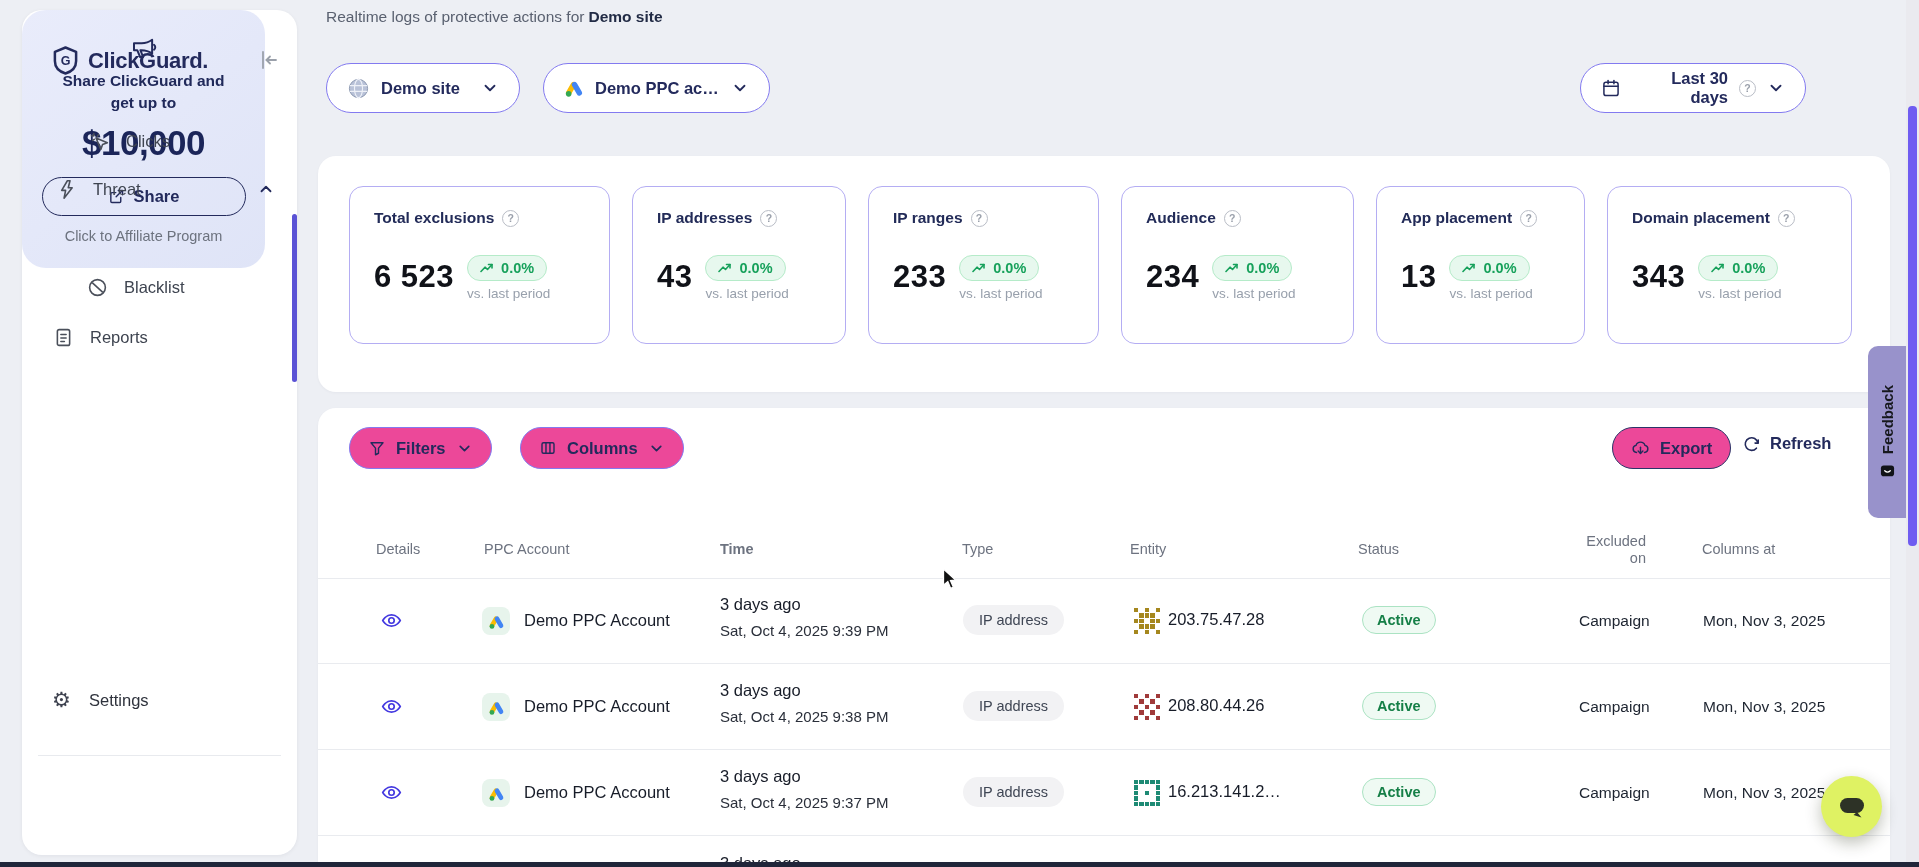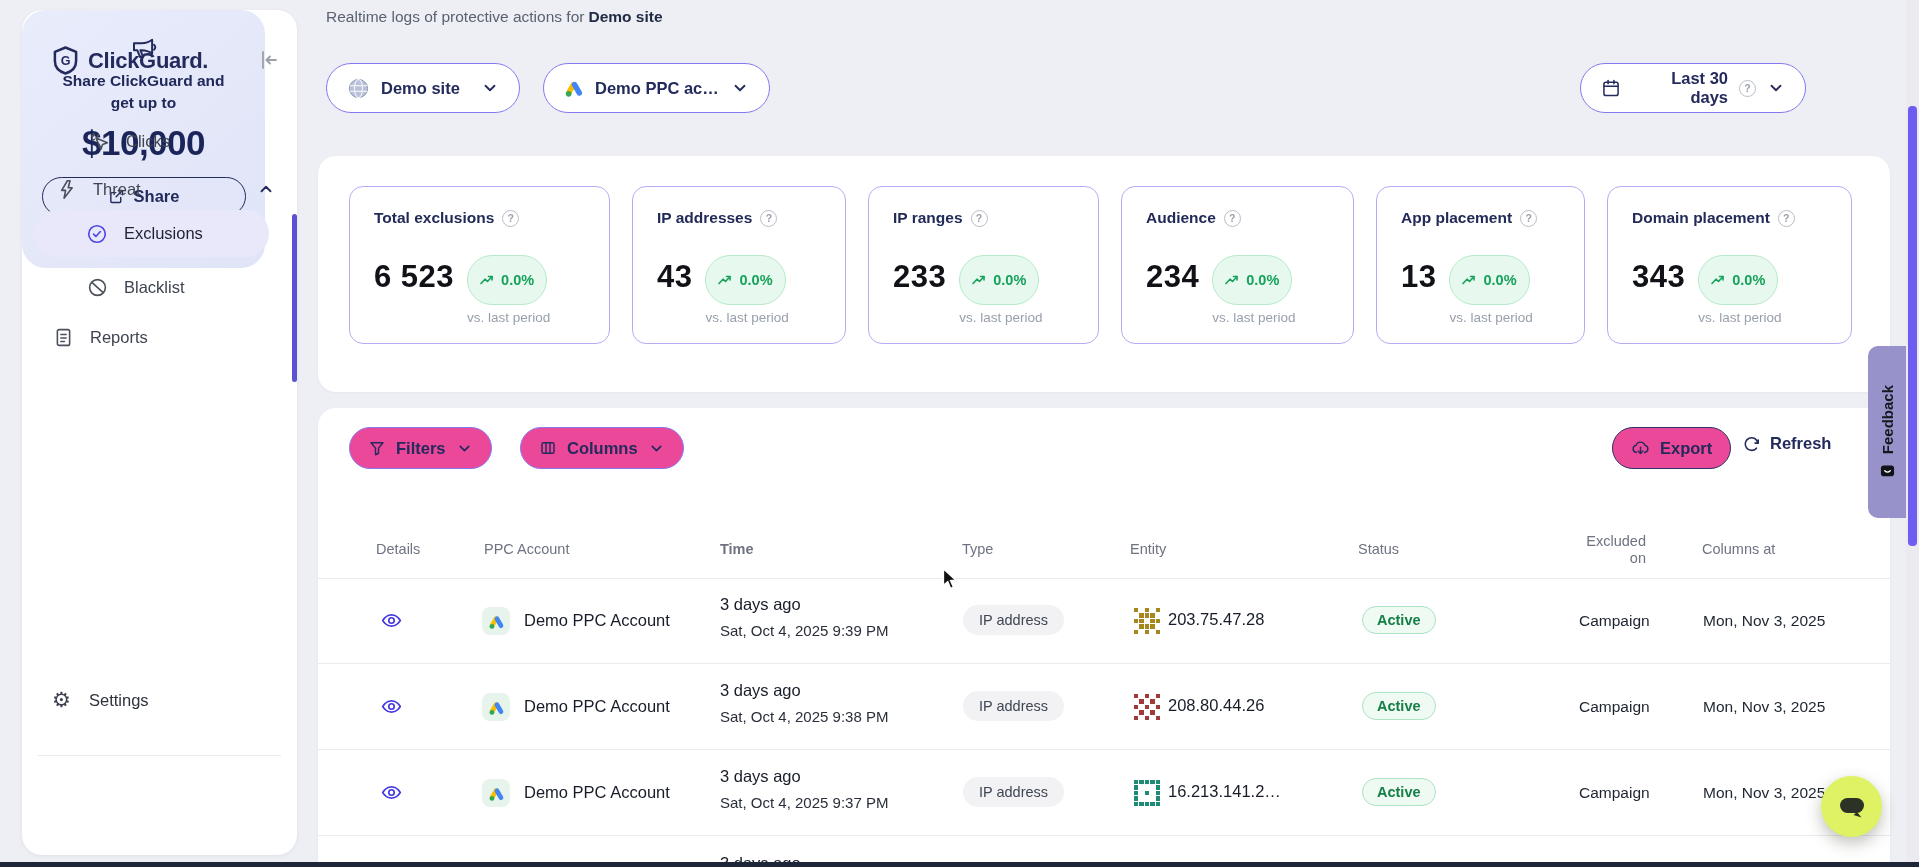--- a/index.html
+++ b/index.html
@@ -48,21 +48,21 @@
   
   .panel { background:#fff; border-radius:18px; box-shadow:0 1px 3px rgba(16,24,40,.04); }
   .stats-panel { left:318px; top:156px; width:1572px; height:236px; }
   .stats-row { position:absolute; left:31px; top:30px; width:1503px; height:158px; display:flex; justify-content:space-between; }
   .stat-card { border:1.5px solid #b4adf3; border-radius:14px; padding:22px 20px 0 24px; }
   .w1{width:261px} .w2{width:214px} .w3{width:231px} .w4{width:233px} .w5{width:209px} .w6{width:245px}
   .stat-title { display:flex; align-items:center; gap:8px; font-size:15.5px; font-weight:600; color:#222b58; }
   .stat-body { display:flex; align-items:flex-start; gap:13px; margin-top:28px; }
   .stat-value { font-size:31px; font-weight:800; color:#101218; letter-spacing:0.5px; line-height:1; margin-top:6px; }
   .trend-pill { display:inline-flex; align-items:center; gap:6px; background:#e7f8ee; border:1px solid #b5ebc9;
-                border-radius:999px; padding:16px 12px; color:#17a15b; font-size:14.5px; font-weight:700; }
+                border-radius:999px; padding:4px 12px; color:#17a15b; font-size:14.5px; font-weight:700; }
   .trend-caption { font-size:13.5px; color:#98a0ac; margin-top:5px; }
 
   .table-panel { left:318px; top:408px; width:1572px; height:459px; border-radius:18px 18px 0 0; overflow:hidden; }
   .tool-btn { position:absolute; top:19px; height:42px; border:1.5px solid #837af0; border-radius:22px; background:#ec4899;
               display:flex; align-items:center; gap:10px; padding:0 18px; color:#232a5c; font-size:16.5px; font-weight:600; cursor:pointer; }
   .tool-btn.dark-border { border-color:#2b3468; }
   .refresh-btn { position:absolute; top:26px; display:flex; align-items:center; gap:9px; color:#232a5c;
                  font-size:16.5px; font-weight:600; background:none; border:none; cursor:pointer; }
   .th { position:absolute; font-size:14.5px; color:#6d7380; }
   .row-divider { position:absolute; left:0; width:1572px; height:1px; background:#e9ebef; }
@@ -133,29 +133,20 @@
           </svg>
       </span>
       <span>Threat</span>
       <span style="margin-left:auto; color:#232a5c;">
         <svg width="18" height="18" viewBox="0 0 24 24" fill="none" stroke="currentColor" stroke-width="2.4" stroke-linecap="round" stroke-linejoin="round">
             <polyline points="6 15 12 9 18 15"></polyline>
           </svg>
       </span>
     </div>
 
-    <div class="nav-item nav-active" style="top:200px;">
-      <span class="ic">
-        <svg width="22" height="22" viewBox="0 0 24 24" fill="none" stroke="currentColor" stroke-width="1.8" stroke-linecap="round" stroke-linejoin="round">
-            <circle cx="12" cy="12" r="9"></circle>
-            <path d="m8.3 12.2 2.5 2.5 4.9-5.4"></path>
-          </svg>
-      </span>
-      <span>Exclusions</span>
-    </div>
     <div class="abs side-scrollbar"></div>
 
     <div class="nav-item" style="left:64px; top:258px; height:38px;">
       <span class="ic">
         <svg width="21" height="21" viewBox="0 0 24 24" fill="none" stroke="currentColor" stroke-width="1.8">
             <circle cx="12" cy="12" r="9"></circle>
             <path d="M5.9 6.5 18.1 17.5"></path>
           </svg>
       </span>
       <span>Blacklist</span>

